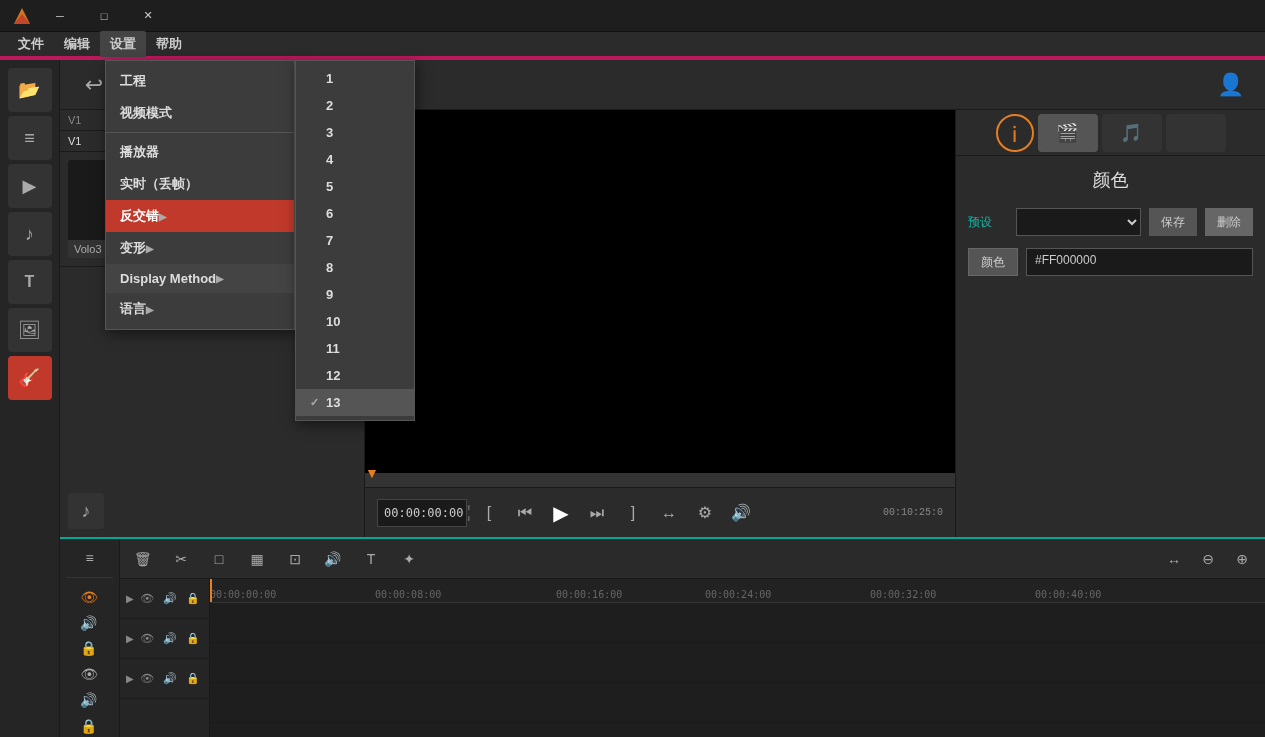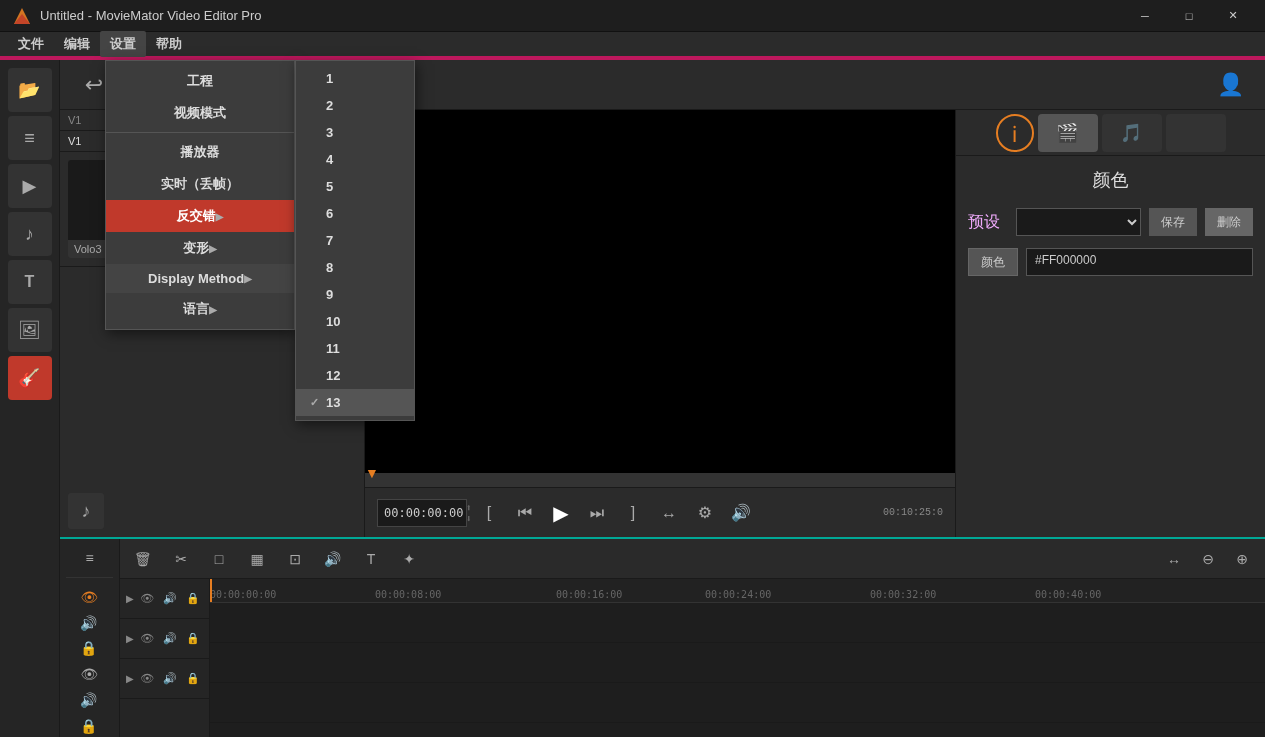--- a/index.html
+++ b/index.html
@@ -77,21 +77,21 @@
       background: #3c3c3c;
       border: 1px solid #555;
       width: 190px;
       z-index: 100;
       box-shadow: 2px 4px 12px rgba(0,0,0,0.5);
       padding: 4px 0;
     }
     .dd-item {
       display: flex;
       align-items: center;
-      justify-content: center;
+      justify-content: flex-start;
       padding: 7px 14px;
       cursor: pointer;
       font-size: 13px;
       color: #ddd;
     }
     .dd-item.active { background: #c0392b; color: #fff; }
     .dd-item .arrow { font-size: 10px; color: #aaa; }
     .dd-separator { height: 1px; background: #555; margin: 3px 0; }
 
     
@@ -344,22 +344,22 @@
       text-align: center;
       margin-bottom: 16px;
     }
     .prop-row {
       display: flex;
       align-items: center;
       gap: 8px;
       margin-bottom: 12px;
     }
     .prop-label {
-      font-size: 16px;
-      color: #f0abfc;
+      font-size: 12px;
+      color: #14b8a6;
       width: 40px;
     }
     .prop-select {
       flex: 1;
       background: #1a1a1a;
       border: 1px solid #555;
       color: #ccc;
       padding: 4px 8px;
       font-size: 12px;
       height: 28px;
@@ -525,21 +525,20 @@
     }
   </style>
 </head>
 <body>
 
 <div id="titlebar">
   <svg class="logo" viewBox="0 0 20 20">
     <polygon points="2,18 10,2 18,18" fill="#e67e22" opacity="0.9"></polygon>
     <polygon points="2,18 10,8 18,18" fill="#c0392b" opacity="0.8"></polygon>
   </svg>
-  <span class="title-text">Untitled - MovieMator Video Editor Pro</span>
   <div class="win-controls">
     <div class="win-btn">─</div>
     <div class="win-btn">□</div>
     <div class="win-btn close">✕</div>
   </div>
 </div>
 
 <div id="menubar">
   <div class="menu-item">文件</div>
   <div class="menu-item">编辑</div>

